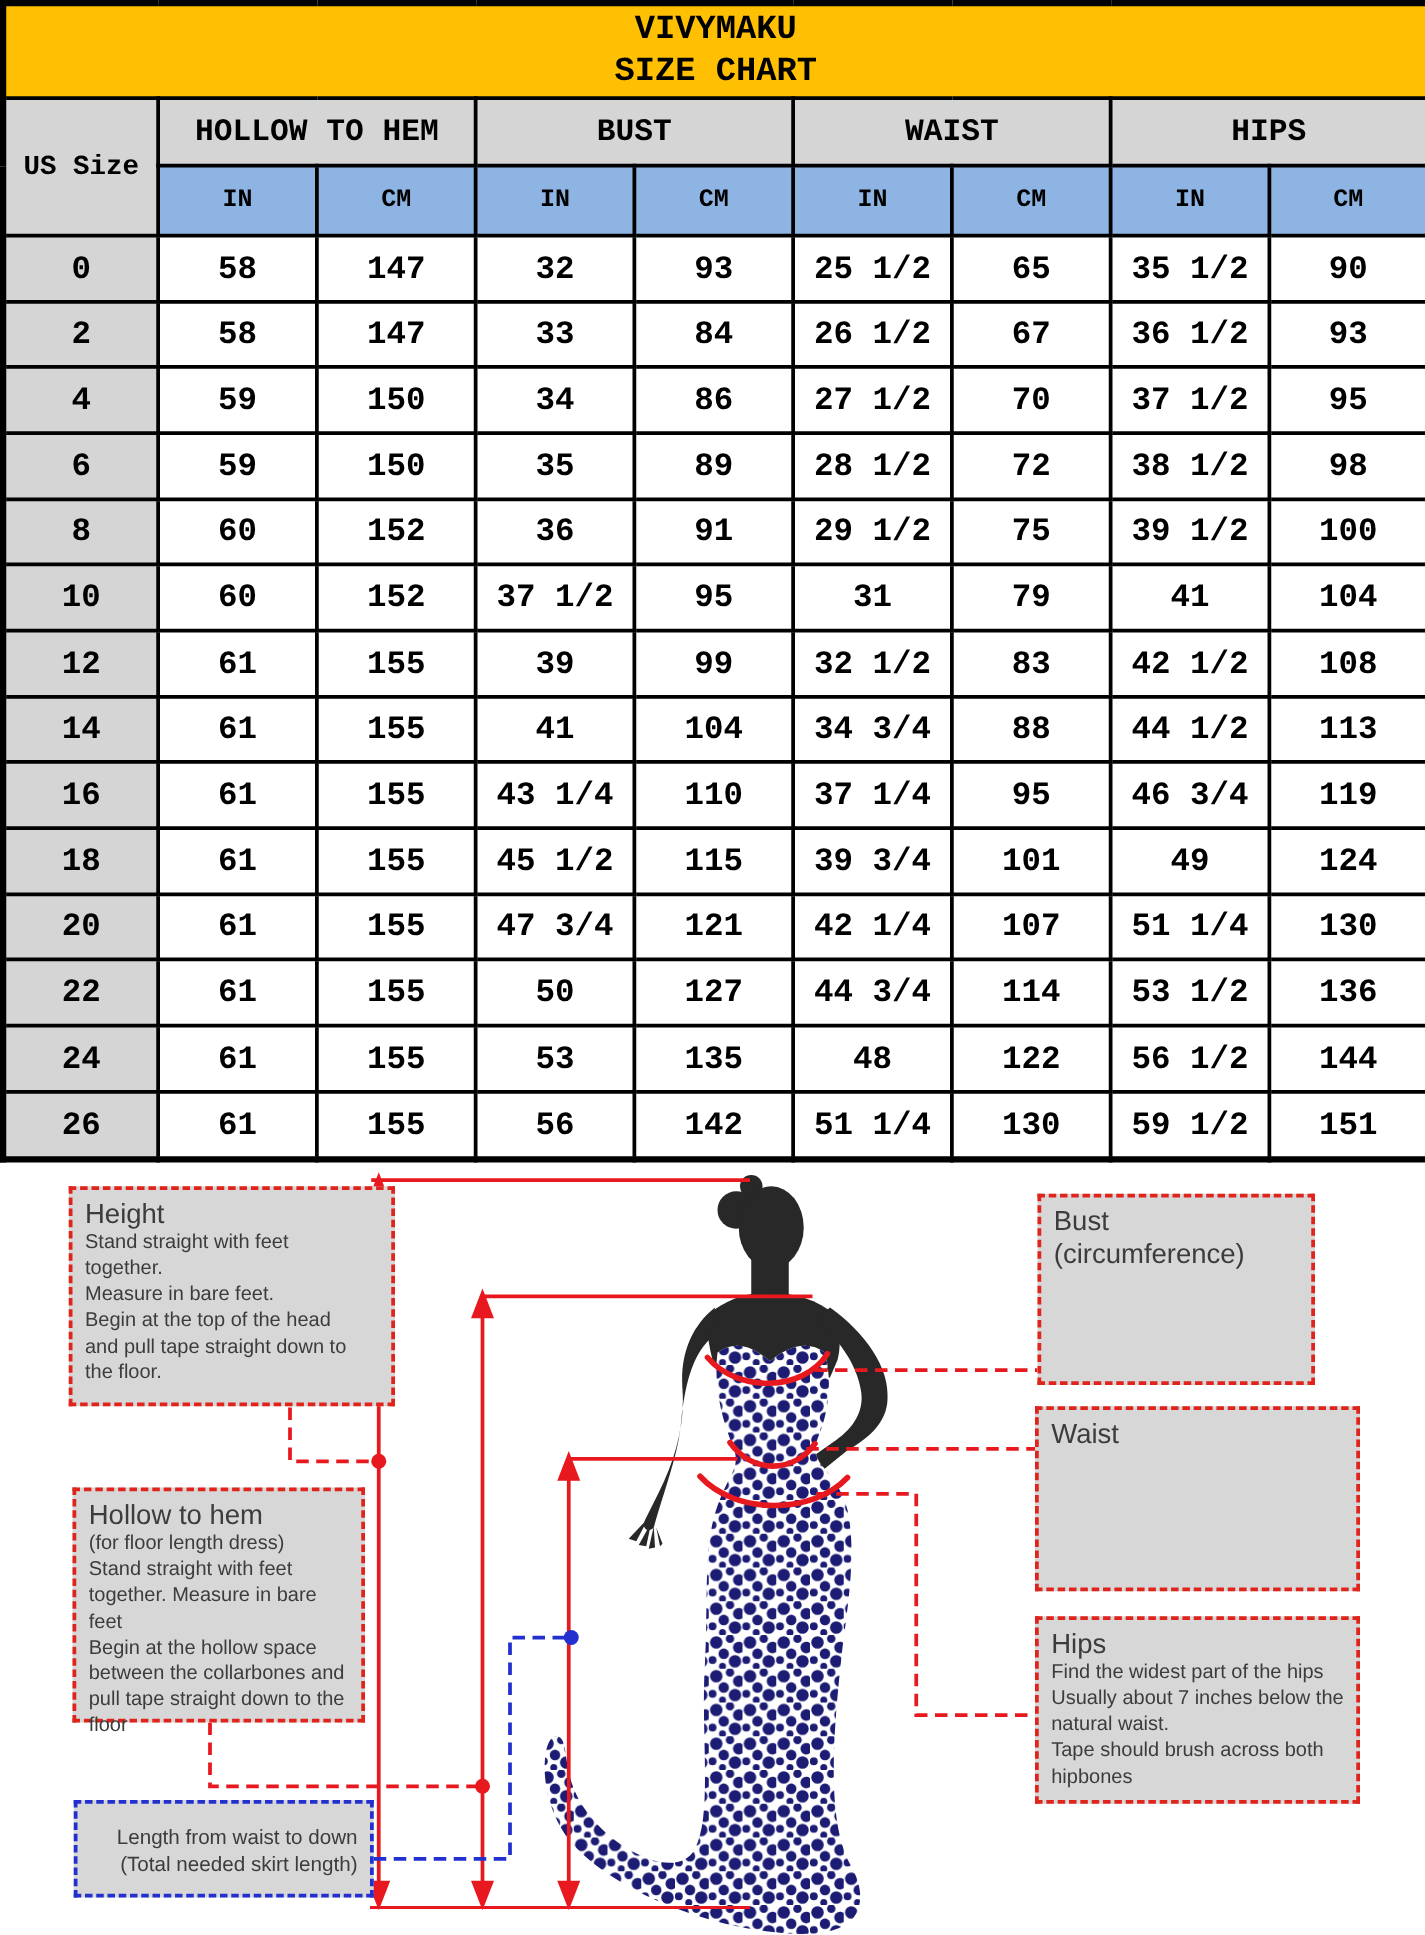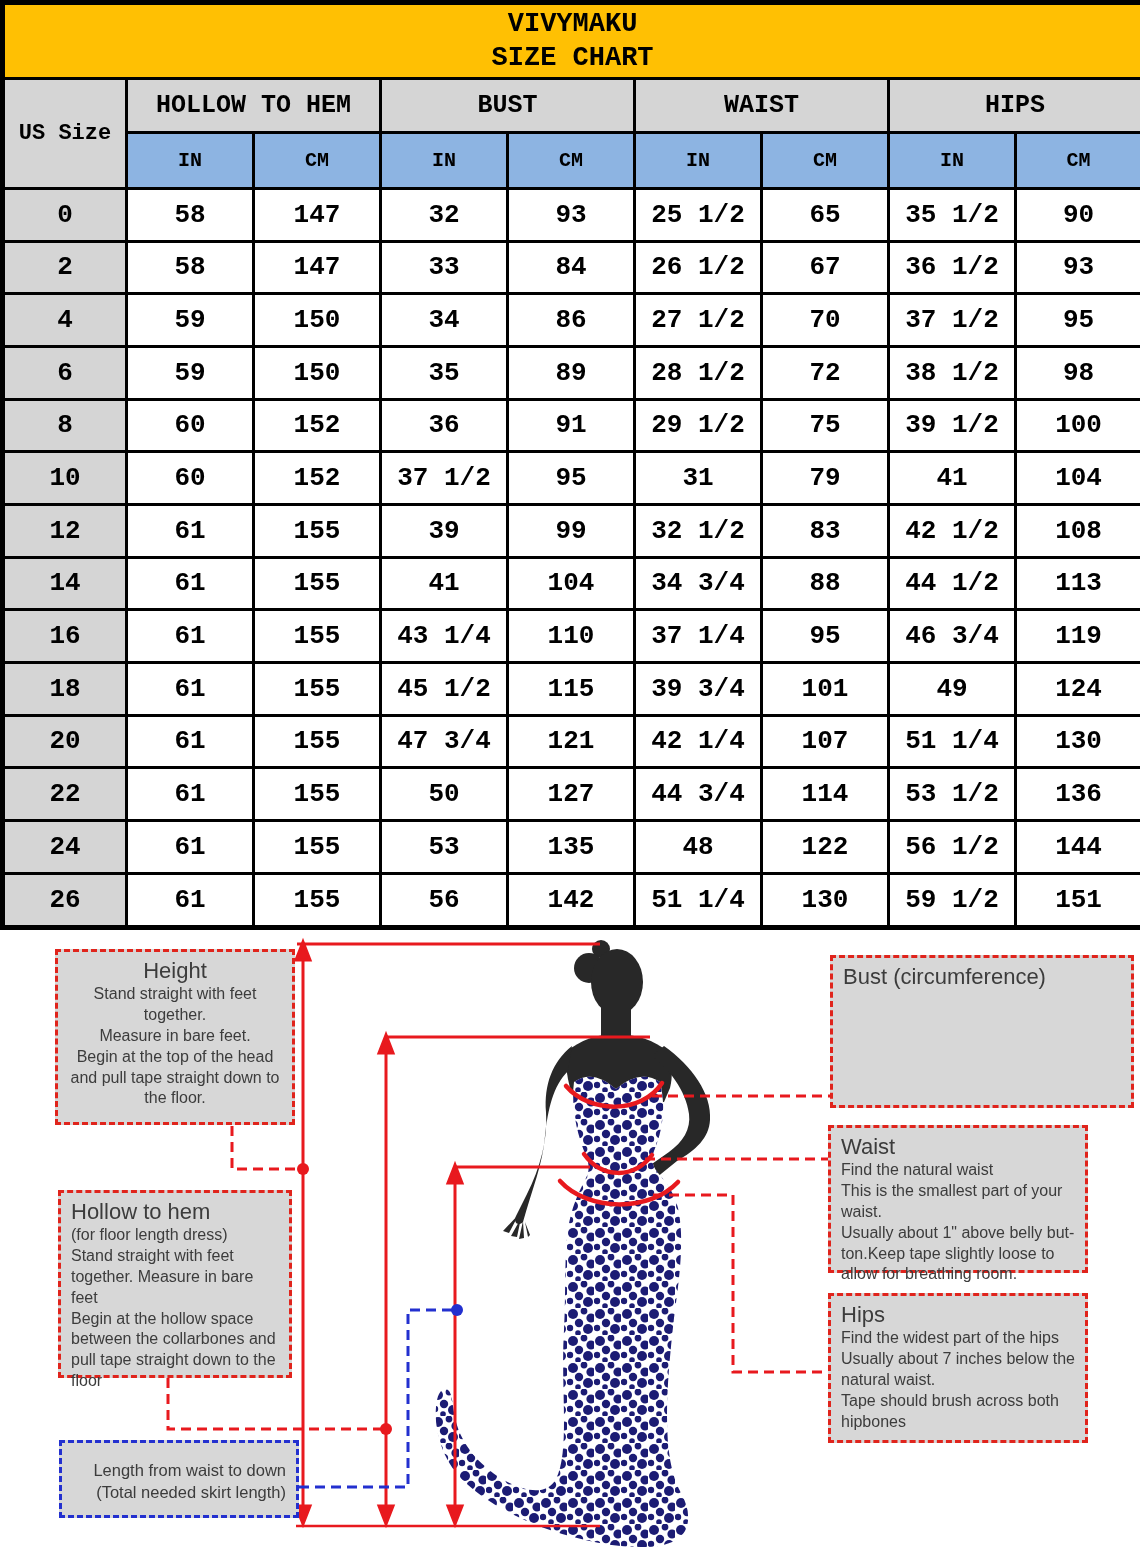--- a/index.html
+++ b/index.html
@@ -322,21 +322,21 @@
         <path d="M299,557 L408,557 L408,380 L457,380"></path>
       </g>
 
       <g stroke="none">
         <circle cx="303" cy="239" r="6" fill="#e8191e"></circle>
         <circle cx="386" cy="499" r="6" fill="#e8191e"></circle>
         <circle cx="457" cy="380" r="6" fill="#2330cf"></circle>
       </g>
     </svg>
 
-    <div class="note-box" style="left:55px;top:19px;width:240px;height:176px;text-align:center;">
+    <div class="note-box" style="left:55px;top:19px;width:261px;height:176px;">
       <div class="note-title">Height</div>
       <div class="note-body">Stand straight with feet
 together.
 Measure in bare feet.
 Begin at the top of the head
 and pull tape straight down to
 the floor.</div>
     </div>
 
     <div class="note-box" style="left:58px;top:260px;width:234px;height:188px;">
@@ -348,32 +348,26 @@
 between the collarbones and
 pull tape straight down to the
 floor</div>
     </div>
 
     <div class="note-box blue" style="left:59px;top:510px;width:240px;height:78px;">
       <div class="note-body big">Length from waist to down
 (Total needed skirt length)</div>
     </div>
 
-    <div class="note-box" style="left:830px;top:25px;width:304px;height:153px;">
+    <div class="note-box" style="left:830px;top:25px;width:222px;height:153px;">
       <div class="note-title">Bust (circumference)</div>
     </div>
 
     <div class="note-box" style="left:828px;top:195px;width:260px;height:148px;">
       <div class="note-title">Waist</div>
-      <div class="note-body">Find the natural waist
-This is the smallest part of your
-waist.
-Usually about 1" above belly but-
-ton.Keep tape slightly loose to
-allow for breathing room.</div>
     </div>
 
     <div class="note-box" style="left:828px;top:363px;width:260px;height:150px;">
       <div class="note-title">Hips</div>
       <div class="note-body">Find the widest part of the hips
 Usually about 7 inches below the
 natural waist.
 Tape should brush across both
 hipbones</div>
     </div>

